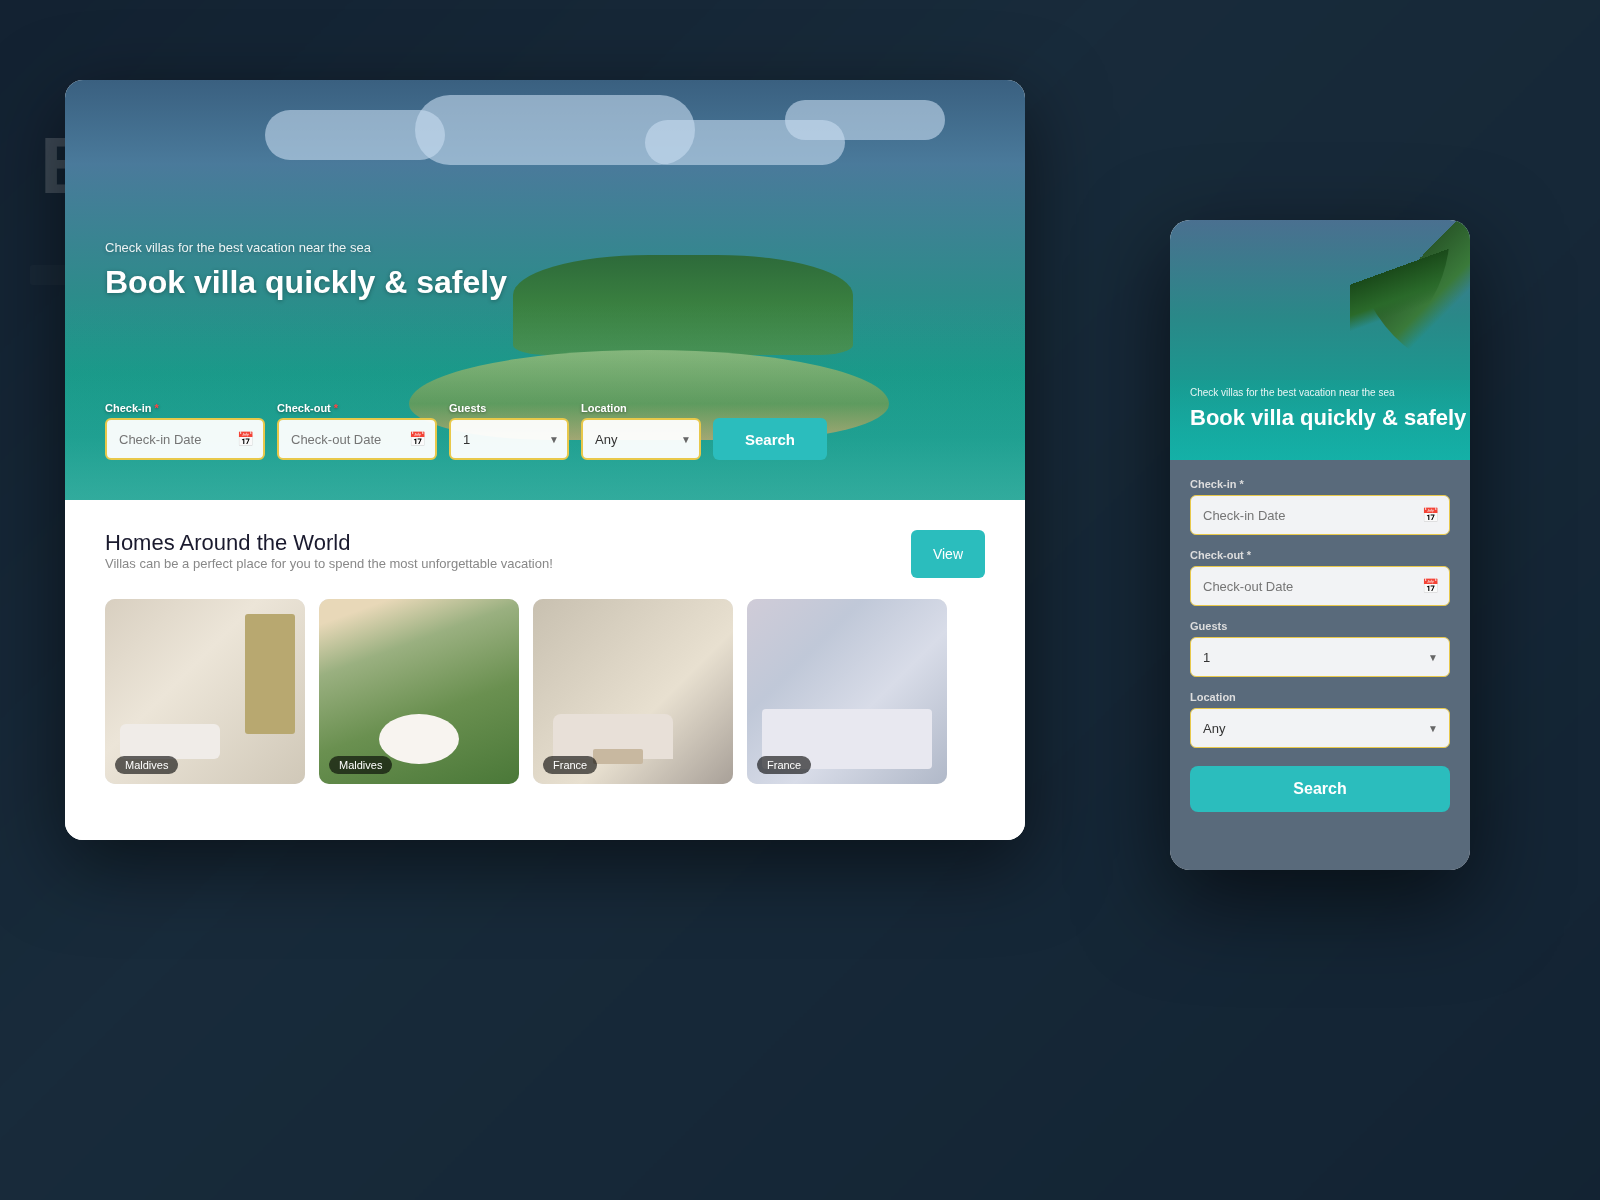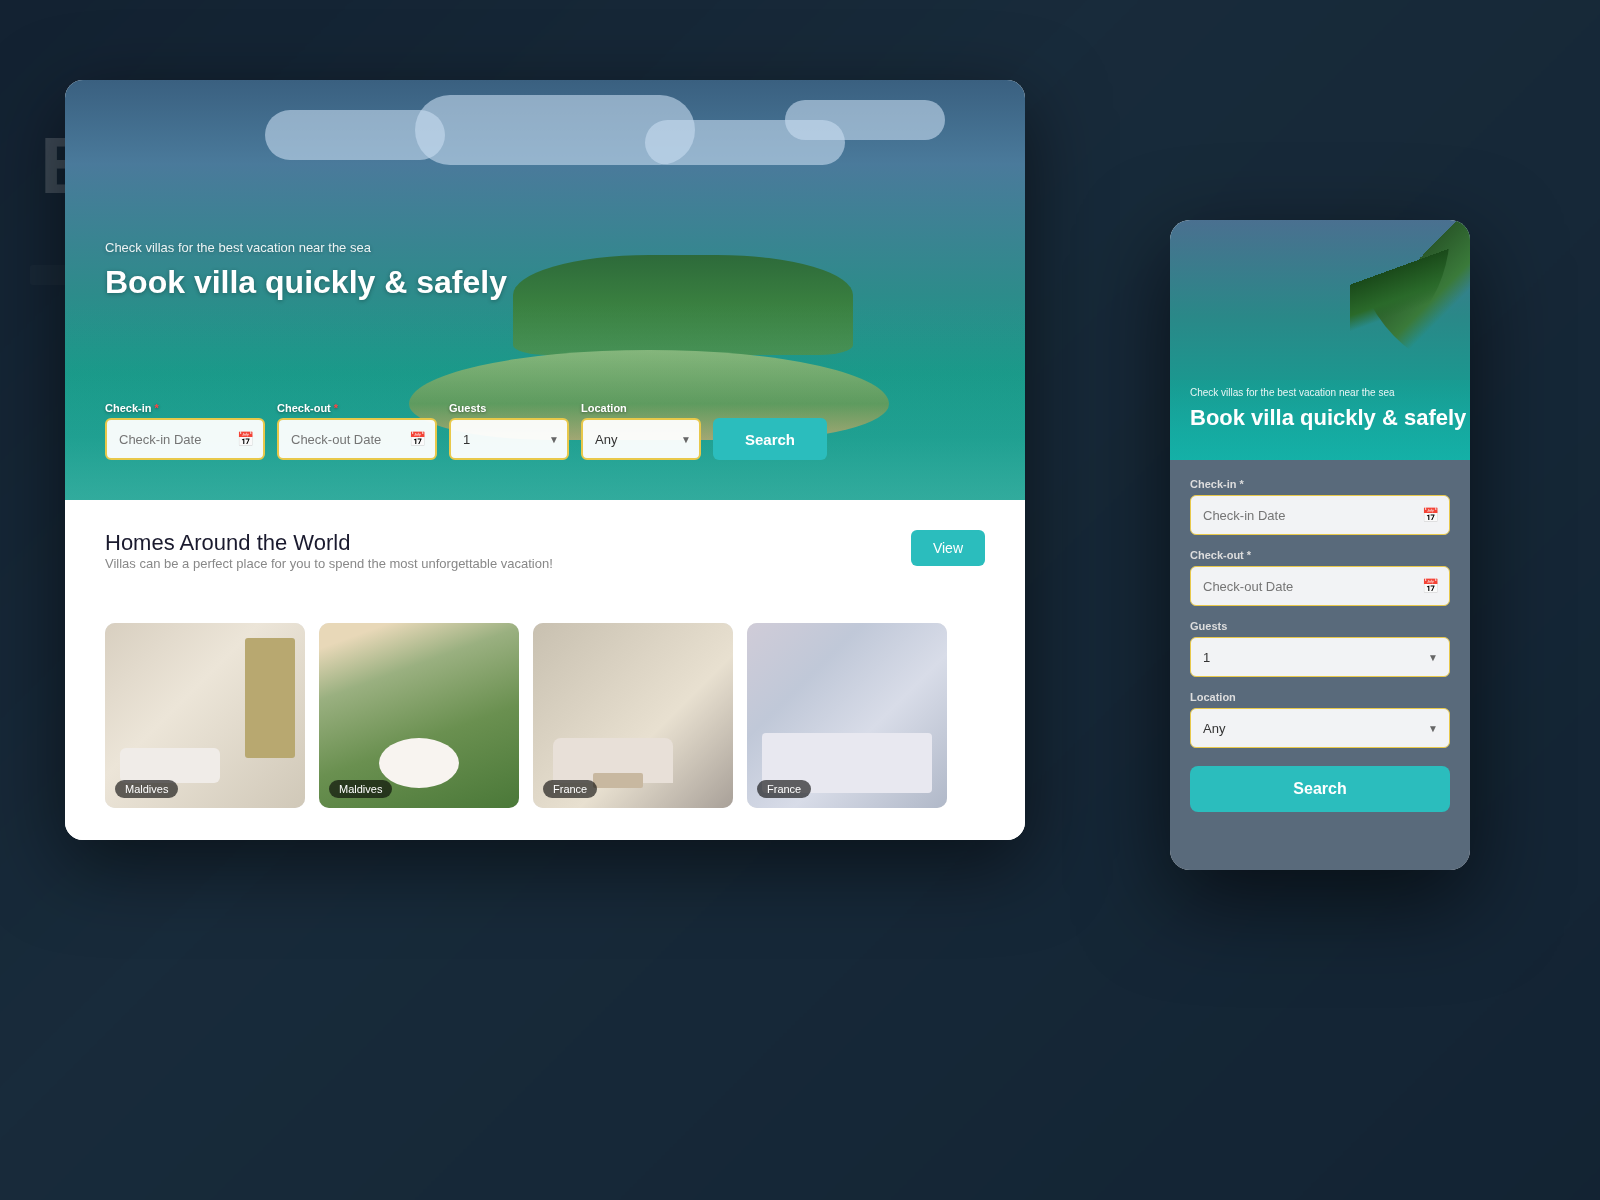--- a/index.html
+++ b/index.html
@@ -261,21 +261,21 @@
       font-size: 22px;
       font-weight: 400;
       color: #1a1a2e;
     }
 
     .view-btn {
       background: #2bbdbd;
       color: #fff;
       border: none;
       border-radius: 6px;
-      padding: 10px 22px;
+      padding: 16px 22px;
       font-size: 14px;
       cursor: pointer;
     }
 
     .section-desc {
       font-size: 13px;
       color: #888;
       margin-bottom: 20px;
     }
 
@@ -285,21 +285,20 @@
       overflow: hidden;
     }
 
     .property-card {
       flex: 0 0 200px;
       border-radius: 10px;
       overflow: hidden;
       position: relative;
       height: 185px;
       background: #e0e0e0;
-      margin-top: 24px;
     }
 
     .property-badge {
       position: absolute;
       bottom: 10px;
       left: 10px;
       background: rgba(0,0,0,0.6);
       color: #fff;
       font-size: 11px;
       padding: 3px 10px;

